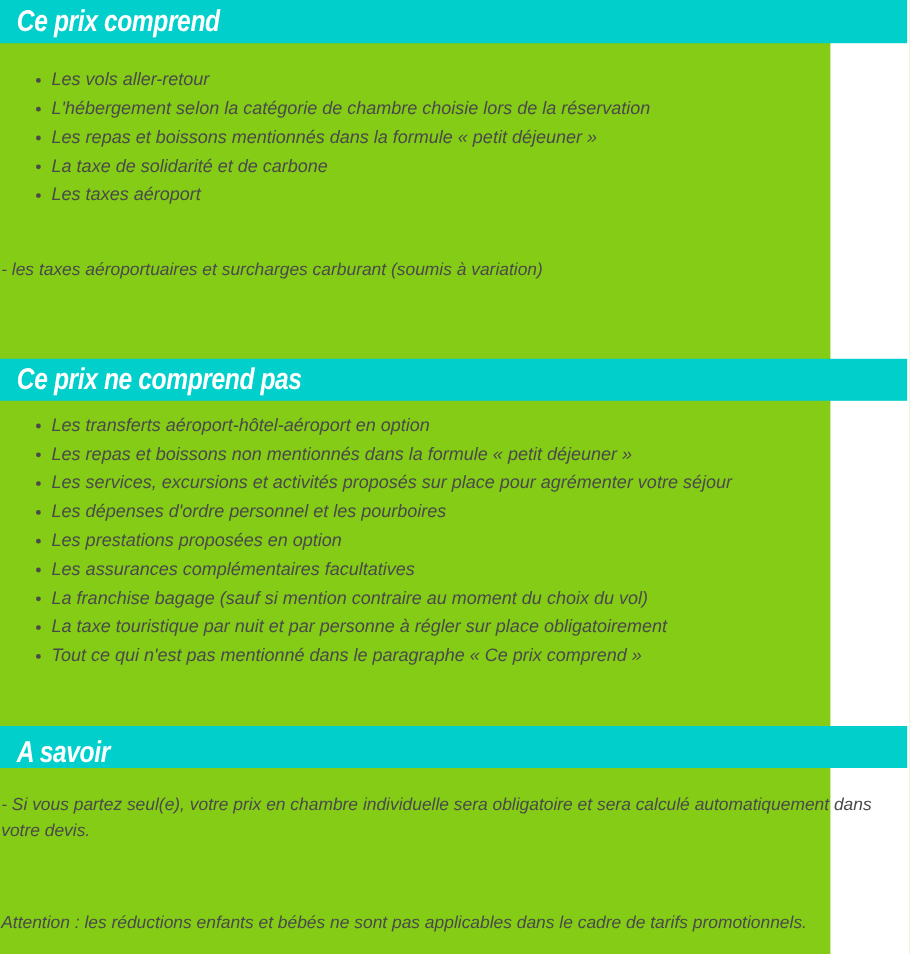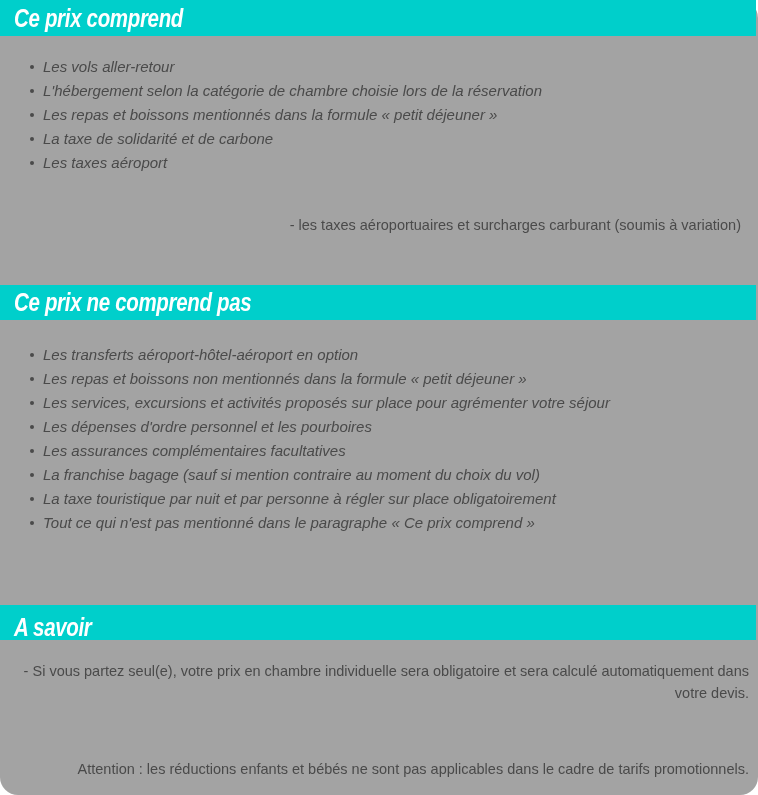--- a/index.html
+++ b/index.html
@@ -9,24 +9,23 @@
   }
   body {
     width: 758px;
     height: 795px;
     font-family: "Liberation Sans", "DejaVu Sans", sans-serif;
     color: #4a4a4a;
     overflow: hidden;
   }
   .page {
     position: relative;
-    width: 758px;
+    width: 692px;
     height: 795px;
-    background: #a3a3a3;
-    border-radius: 18px;
+    background: #84cc16;
   }
 
   
   .band {
     position: absolute;
     left: 0;
     width: 756px;
     background: #00cfcb;
     display: flex;
     align-items: center;
@@ -40,21 +39,21 @@
     font-weight: bold;
     font-size: 25px;
     line-height: 1;
     letter-spacing: -0.4px;
     transform: scaleX(0.82);
     transform-origin: left center;
     white-space: nowrap;
   }
 
   #band-comprend { top: 0px;   height: 36px; }
-  #band-non      { top: 285px; height: 35px; }
+  #band-non      { top: 299px; height: 35px; }
   #band-savoir   { top: 605px; height: 35px; align-items: flex-end; }
 
   
   .bullet-list {
     position: absolute;
     left: 0;
     margin: 3px;
     padding: 0;
     list-style: none;
     width: 756px;
@@ -84,24 +83,24 @@
   .bullet-item b {
     font-weight: normal;
     font-style: italic;
   }
 
   
   .para {
     position: absolute;
     left: 1px;
     margin: 0;
+    font-style: italic;
     font-size: 14.5px;
     line-height: 22px;
     color: #4a4a4a;
-    text-align: right;
   }
   #note-taxes {
     top: 214px;
     width: 740px;
     white-space: nowrap;
   }
   .savoir-para {
     width: 748px;
   }
   #savoir-p1 { top: 660px; }
@@ -148,20 +147,23 @@
     <li class="bullet-item">
       <span>Les repas et boissons non mentionnés dans la formule « </span><b>petit déjeuner</b><span> »</span>
     </li>
     <li class="bullet-item">
       <span>Les services, excursions et activités proposés sur place pour agrémenter votre séjour</span><b></b><span></span>
     </li>
     <li class="bullet-item">
       <span>Les dépenses d'ordre personnel et les pourboires</span><b></b><span></span>
     </li>
     <li class="bullet-item">
+      <span>Les prestations proposées en option</span><b></b><span></span>
+    </li>
+    <li class="bullet-item">
       <span>Les assurances complémentaires facultatives</span><b></b><span></span>
     </li>
     <li class="bullet-item">
       <span>La franchise bagage (sauf si mention contraire au moment du choix du vol)</span><b></b><span></span>
     </li>
     <li class="bullet-item">
       <span>La taxe touristique par nuit et par personne à régler sur place obligatoirement</span><b></b><span></span>
     </li>
     <li class="bullet-item">
       <span>Tout ce qui n'est pas mentionné dans le paragraphe « Ce prix comprend »</span><b></b><span></span>

